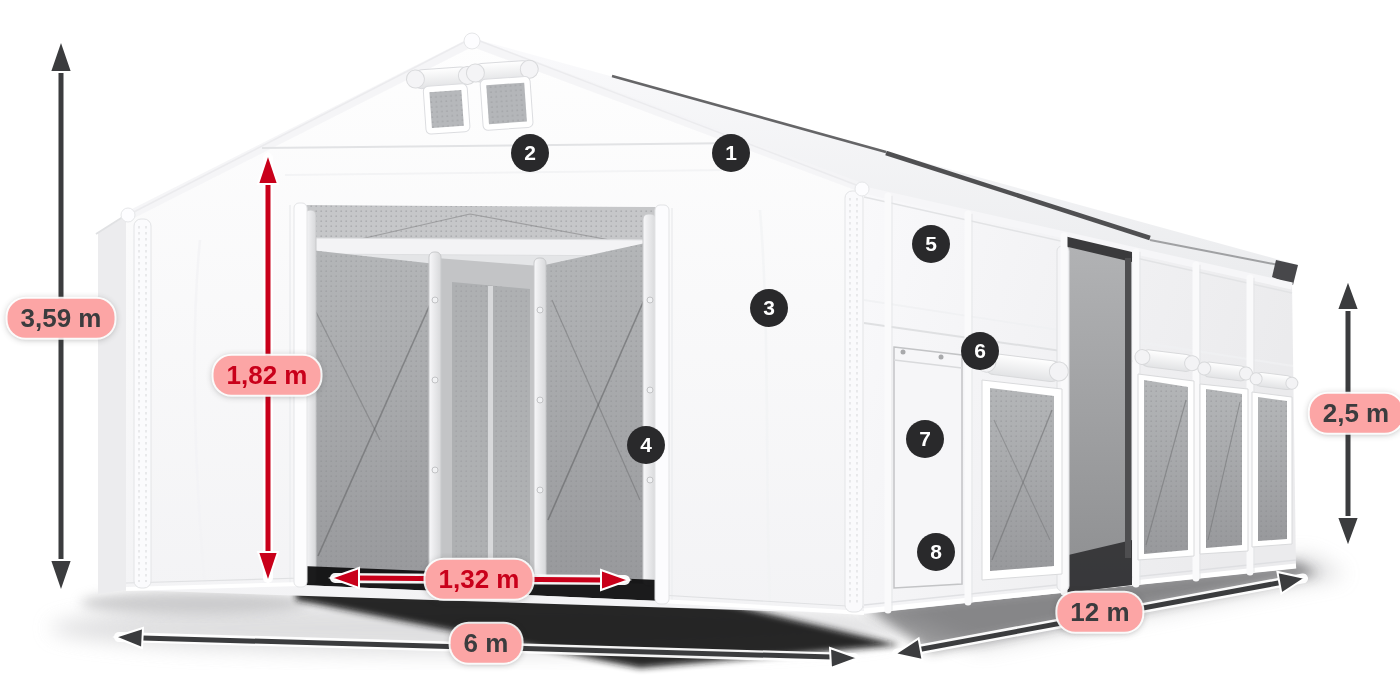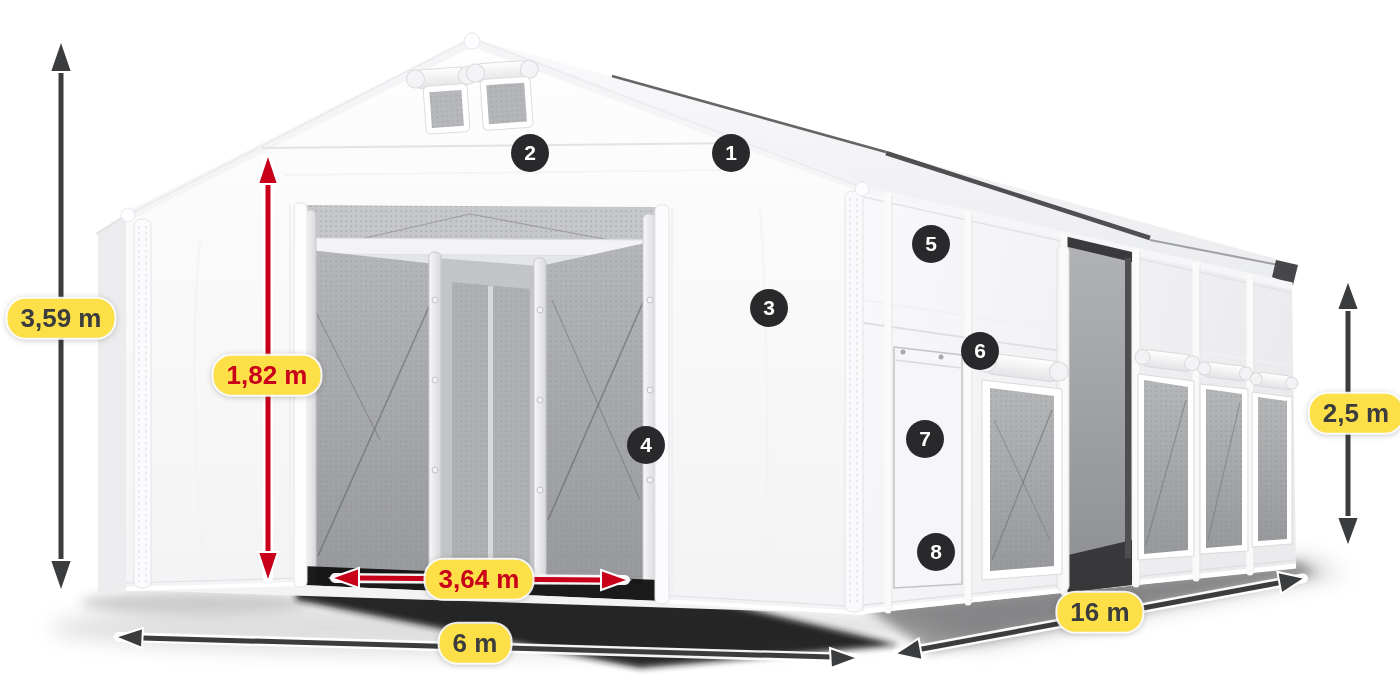--- a/index.html
+++ b/index.html
@@ -9,21 +9,21 @@
     --badge-text:#ffffff;
   }
   html,body{margin:0;padding:0;background:#ffffff;}
   .stage{
     position:relative;width:1400px;height:700px;background:#ffffff;overflow:hidden;
     font-family:"Liberation Sans","DejaVu Sans",sans-serif;
   }
   .stage svg{position:absolute;left:0;top:0;}
   .pill{
     position:absolute;transform:translate(-50%,-50%);
-    background:#fde047;border-radius:18px;padding:3px 13px;
+    background:#fca5a5;border-radius:18px;padding:3px 13px;
     font-size:26px;font-weight:bold;color:var(--dimension-ink);
     white-space:nowrap;line-height:1.25;
     box-shadow:0 0 0 2px rgba(255,255,255,.9),0 1px 7px rgba(50,50,50,.45);
     z-index:4;
   }
   .pill.red{color:var(--accent-red);}
   .badge{
     position:absolute;transform:translate(-50%,-50%);
     width:38px;height:38px;border-radius:50%;
     background:var(--badge-bg);color:var(--badge-text);
@@ -314,23 +314,23 @@
       <path d="M1348,284 L1348,543" stroke="#ffffff" stroke-width="10" opacity="0.95" fill="none"></path>
       <path d="M1348,310 L1348,517" style="stroke:var(--dimension-ink)" stroke-width="5" fill="none"></path>
       <polygon points="1348,280 1337,310 1359,310" style="fill:var(--dimension-ink)" stroke="#ffffff" stroke-width="2"></polygon>
       <polygon points="1348,547 1337,517 1359,517" style="fill:var(--dimension-ink)" stroke="#ffffff" stroke-width="2"></polygon>
     </g>
   </g>
 </svg>
 
 <div class="pill" style="left:61px;top:318px">3,59 m</div>
 <div class="pill red" style="left:267px;top:375px">1,82 m</div>
-<div class="pill red" style="left:479px;top:579px">3,64 m</div>
-<div class="pill" style="left:475px;top:643px">6 m</div>
-<div class="pill" style="left:1100px;top:612px">16 m</div>
+<div class="pill red" style="left:479px;top:579px">1,32 m</div>
+<div class="pill" style="left:486px;top:643px">6 m</div>
+<div class="pill" style="left:1100px;top:612px">12 m</div>
 <div class="pill" style="left:1356px;top:413px">2,5 m</div>
 
 <div class="badge" style="left:731px;top:153px">1</div>
 <div class="badge" style="left:530px;top:153px">2</div>
 <div class="badge" style="left:769px;top:308px">3</div>
 <div class="badge" style="left:646px;top:445px">4</div>
 <div class="badge" style="left:931px;top:244px">5</div>
 <div class="badge" style="left:980px;top:351px">6</div>
 <div class="badge" style="left:925px;top:439px">7</div>
 <div class="badge" style="left:936px;top:552px">8</div>

